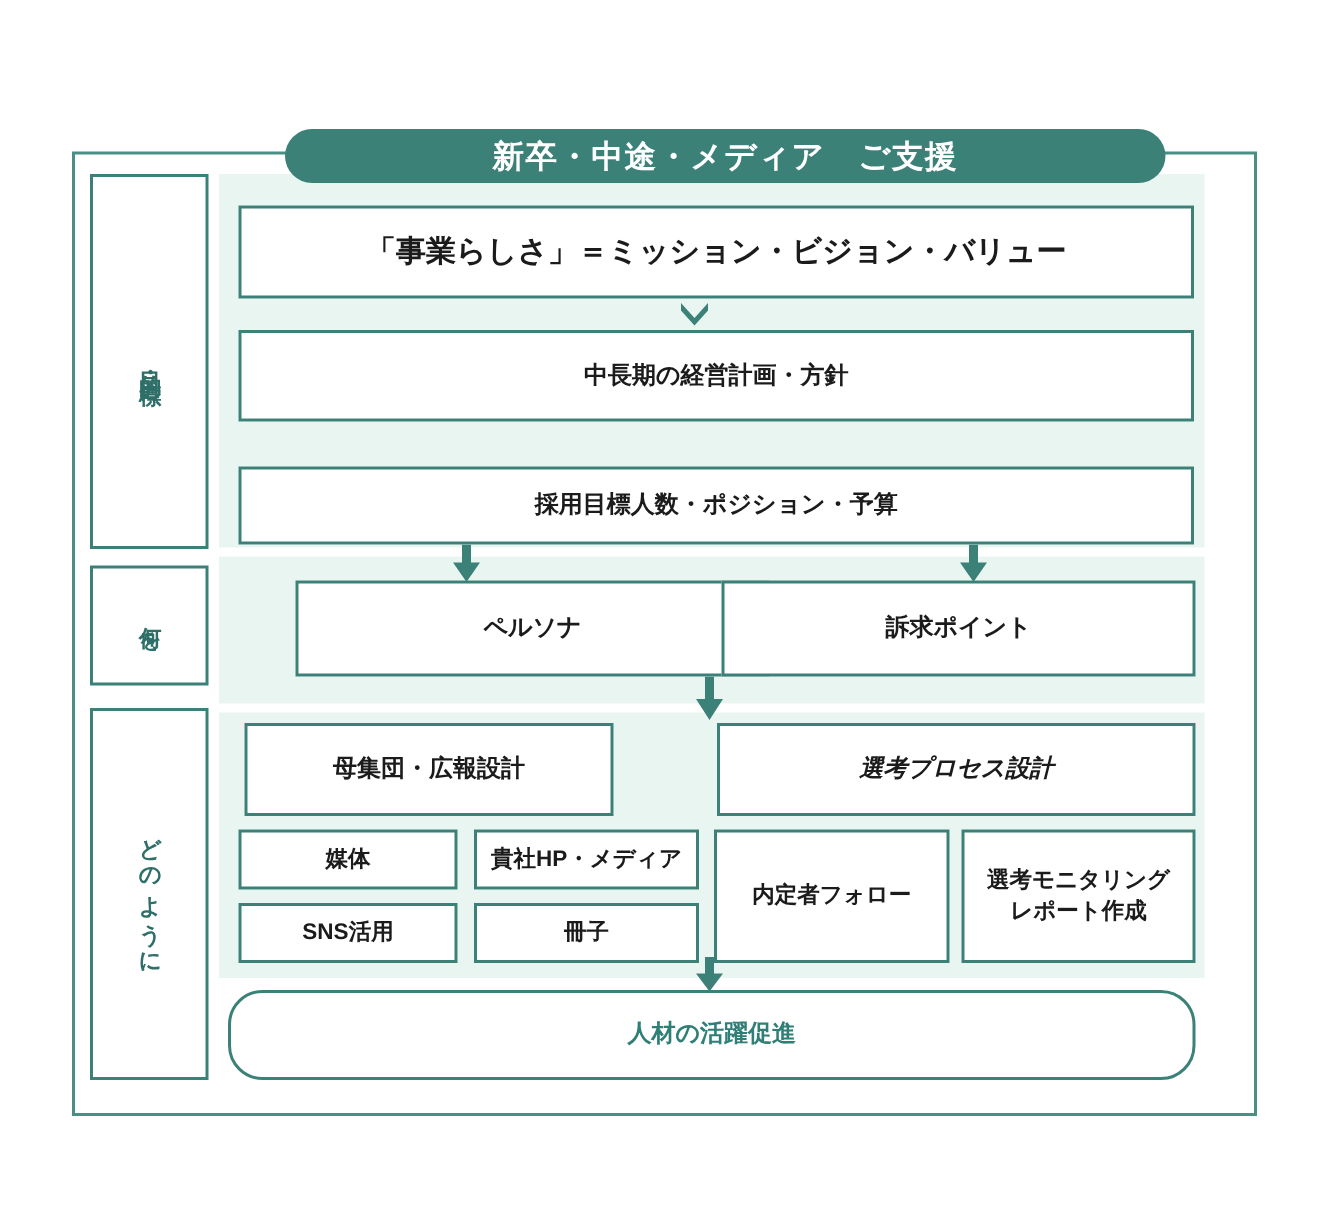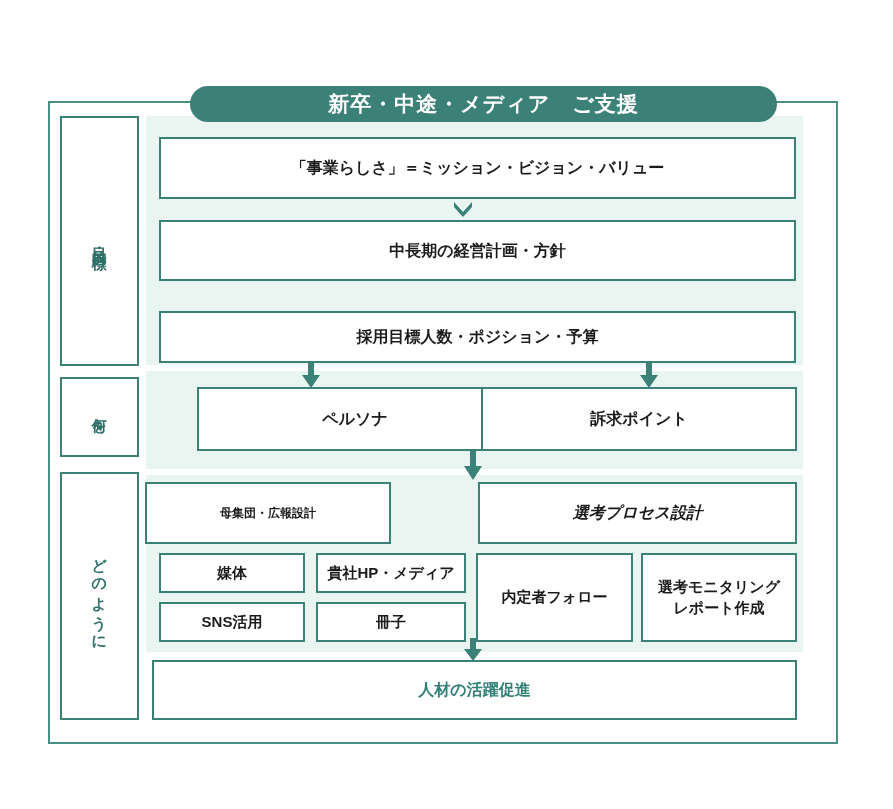--- a/index.html
+++ b/index.html
@@ -76,36 +76,36 @@
     box-sizing:border-box;
     z-index:3;
     display:flex;align-items:center;justify-content:center;
     text-align:center;
     color:#1b1b1b;
     font-weight:bold;
     font-size:15px;
     line-height:1.35;
     padding:2px 6px;
   }
-  .box.b-mvv   {left:159px;top:137px;width:637px;height:62px;font-size:16px;}
+  .box.b-mvv   {left:159px;top:137px;width:637px;height:62px;font-size:20px;}
   .box.b-plan  {left:159px;top:220px;width:637px;height:61px;font-size:16px;}
   .box.b-target{left:159px;top:311px;width:637px;height:52px;font-size:16px;}
   .box.b-persona{left:159px;top:387px;width:316px;height:64px;font-size:16px;margin-left:38px;}
   .box.b-appeal {left:481px;top:387px;width:316px;height:64px;font-size:16px;}
-  .box.b-pool   {left:145px;top:482px;width:246px;height:62px;font-size:12px;}
+  .box.b-pool   {left:163px;top:482px;width:246px;height:62px;font-size:16px;}
   .box.b-process{left:478px;top:482px;width:319px;height:62px;font-size:16px;font-style:italic;}
   .box.b-media  {left:159px;top:553px;width:146px;height:40px;font-size:15px;}
   .box.b-hp     {left:316px;top:553px;width:150px;height:40px;font-size:15px;}
   .box.b-sns    {left:159px;top:602px;width:146px;height:40px;font-size:15px;}
   .box.b-book   {left:316px;top:602px;width:150px;height:40px;font-size:15px;}
   .box.b-offer  {left:476px;top:553px;width:157px;height:89px;font-size:15px;}
   .box.b-report {left:641px;top:553px;width:156px;height:89px;font-size:15px;}
   .box.b-promote{
     left:152px;top:660px;width:645px;height:60px;
-    color:#2f7f77;font-size:16px;
+    color:#2f7f77;font-size:16px;border-radius:23px;
   }
 
   
   .arrow{position:absolute;z-index:4;}
   .arrow svg{display:block;}
   .a-mvv    {left:452px;top:199px;}
   .a-target1{left:300px;top:363px;}
   .a-target2{left:638px;top:363px;}
   .a-persona{left:462px;top:451px;}
   .a-bottom {left:462px;top:638px;}

